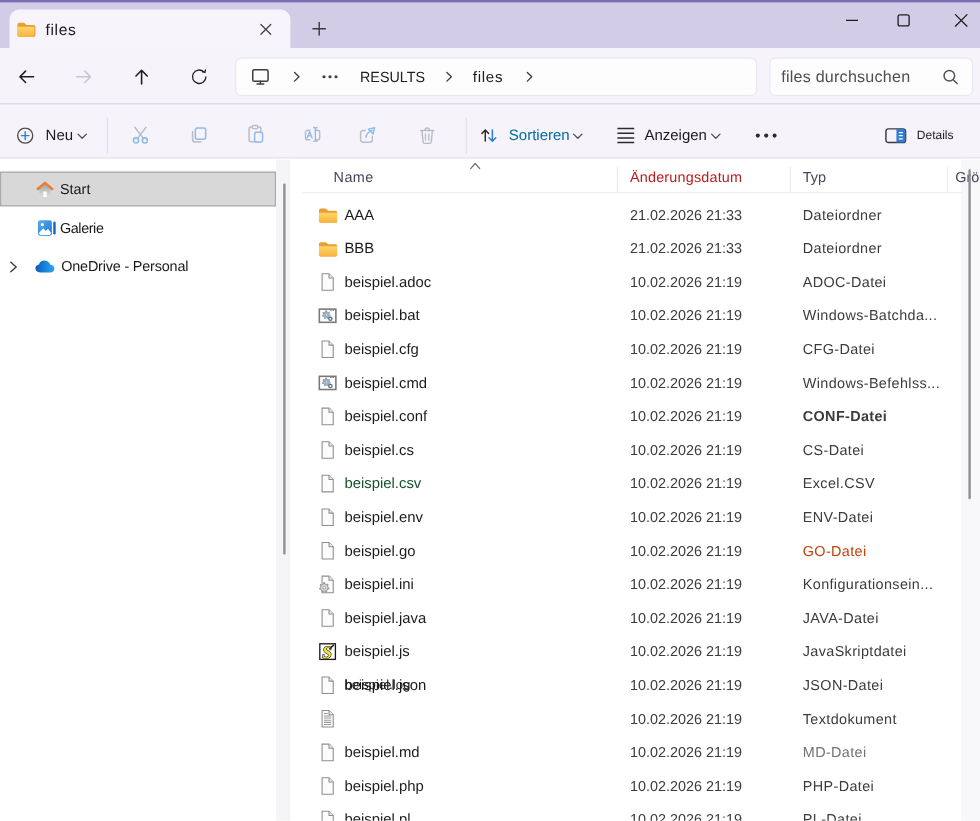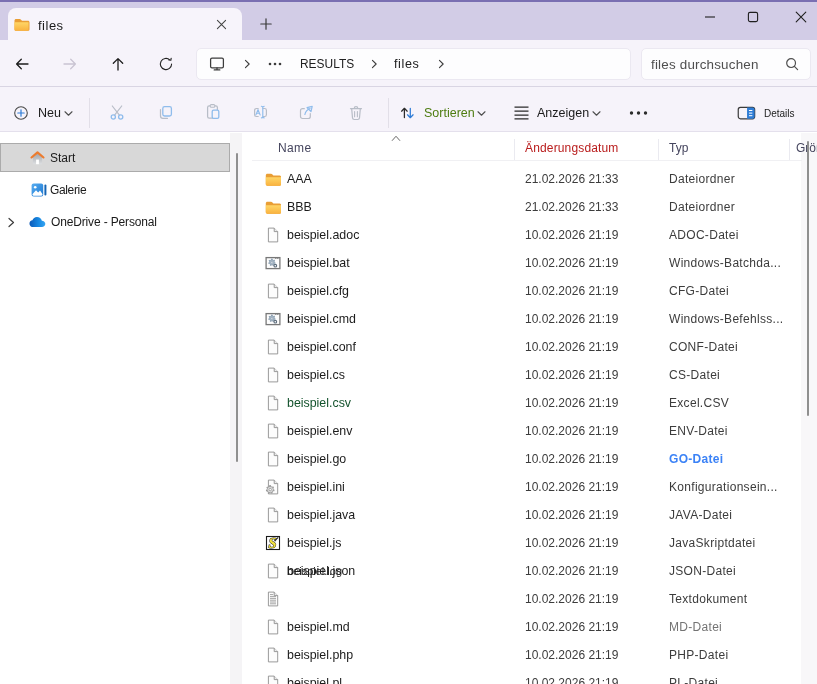--- a/index.html
+++ b/index.html
@@ -115,21 +115,21 @@
     <path d="M3.5 4.7 H14.5" stroke="#b8bdc7" stroke-width="1.2" stroke-linecap="round"></path>
 <path d="M7.2 4.4 c0-1 .7-1.7 1.8-1.7 s1.8.7 1.8 1.7" fill="none" stroke="#b8bdc7" stroke-width="1.2"></path>
 <path d="M4.7 4.9 l.8 9 c.1.9.8 1.6 1.7 1.6 h3.6 c.9 0 1.6-.7 1.7-1.6 l.8-9" fill="none" stroke="#b8bdc7" stroke-width="1.2"></path>
 <path d="M7.6 7.6 v5.2 M10.4 7.6 v5.2" stroke="#b8bdc7" stroke-width="1.1" stroke-linecap="round"></path>
   </svg>
 <div class="abs" style="left:388px;top:98px;width:1px;height:30px;background:#e2dfe8"></div>
 <svg class="abs" style="left:399px;top:105px" width="17" height="16" viewBox="0 0 17 16">
     <path d="M5.4 12.6 V3.4 M2.6 6.2 L5.4 3.3 L8.2 6.2" fill="none" stroke="#2b2b2b" stroke-width="1.25" stroke-linecap="round" stroke-linejoin="round"></path>
 <path d="M11.3 3.4 v9.2 M8.5 9.8 L11.3 12.7 L14.1 9.8" fill="none" stroke="#2e7cd6" stroke-width="1.25" stroke-linecap="round" stroke-linejoin="round"></path>
   </svg>
-<div class="txt" style="left:424px;top:113px;transform:translateY(-50%);transform-origin:left center;font-size:12.5px;color:#4d7c0f;font-weight:400;letter-spacing:0px">Sortieren</div>
+<div class="txt" style="left:424px;top:113px;transform:translateY(-50%);transform-origin:left center;font-size:12.5px;color:#0369a1;font-weight:400;letter-spacing:0px">Sortieren</div>
 <svg class="abs" style="left:477px;top:110px" width="9" height="7" viewBox="0 0 9 6.5">
     <path d="M1 1.5 L4.5 5 L8 1.5" stroke="#4f4f4f" stroke-width="1.1" fill="none" stroke-linecap="round" stroke-linejoin="round"></path>
   </svg>
 <svg class="abs" style="left:513px;top:105px" width="17" height="16" viewBox="0 0 17 16">
     <path d="M1.5 3.2 H15.5 M1.5 7.2 H15.5 M1.5 11.2 H15.5 M1.5 15 H15.5" transform="translate(0,-1.2)" stroke="#2b2b2b" stroke-width="1.25"></path>
   </svg>
 <div class="txt" style="left:537px;top:113px;transform:translateY(-50%);transform-origin:left center;font-size:12.5px;color:#1b1b1b;font-weight:400;letter-spacing:0px">Anzeigen</div>
 <svg class="abs" style="left:592px;top:110px" width="9" height="7" viewBox="0 0 9 6.5">
     <path d="M1 1.5 L4.5 5 L8 1.5" stroke="#4f4f4f" stroke-width="1.1" fill="none" stroke-linecap="round" stroke-linejoin="round"></path>
   </svg>
@@ -282,21 +282,21 @@
   </svg>
 <div class="txt" style="left:287px;top:319px;transform:translateY(-50%);transform-origin:left center;font-size:12.4px;color:#1c1c1c;font-weight:400;letter-spacing:0px">beispiel.cmd</div>
 <div class="txt" style="left:525px;top:319px;transform:translateY(-50%);transform-origin:left center;font-size:12px;color:#3c3c3c;font-weight:400;letter-spacing:0px">10.02.2026 21:19</div>
 <div class="txt" style="left:669px;top:319px;transform:translateY(-50%);transform-origin:left center;font-size:12px;color:#3c3c3c;font-weight:400;letter-spacing:0.3px">Windows-Befehlss...</div>
 <svg class="abs" style="left:265px;top:339px" width="16" height="16" viewBox="0 0 16 16">
     <path d="M3.4 1.1 H9.2 L12.7 4.6 V14.9 H3.4 Z" fill="#fcfcfc" stroke="#8e8e8e" stroke-width="0.9"></path>
     <path d="M9.2 1.1 V4.6 H12.7" fill="#ececec" stroke="#8e8e8e" stroke-width="0.9"></path>
   </svg>
 <div class="txt" style="left:287px;top:347px;transform:translateY(-50%);transform-origin:left center;font-size:12.4px;color:#1c1c1c;font-weight:400;letter-spacing:0px">beispiel.conf</div>
 <div class="txt" style="left:525px;top:347px;transform:translateY(-50%);transform-origin:left center;font-size:12px;color:#3c3c3c;font-weight:400;letter-spacing:0px">10.02.2026 21:19</div>
-<div class="txt" style="left:669px;top:347px;transform:translateY(-50%);transform-origin:left center;font-size:12px;color:#3c3c3c;font-weight:400;letter-spacing:0.3px">CONF-Datei</div>
+<div class="txt" style="left:669px;top:347px;transform:translateY(-50%);transform-origin:left center;font-size:12px;color:#3c3c3c;font-weight:700;letter-spacing:0.3px">CONF-Datei</div>
 <svg class="abs" style="left:265px;top:367px" width="16" height="16" viewBox="0 0 16 16">
     <path d="M3.4 1.1 H9.2 L12.7 4.6 V14.9 H3.4 Z" fill="#fcfcfc" stroke="#8e8e8e" stroke-width="0.9"></path>
     <path d="M9.2 1.1 V4.6 H12.7" fill="#ececec" stroke="#8e8e8e" stroke-width="0.9"></path>
   </svg>
 <div class="txt" style="left:287px;top:375px;transform:translateY(-50%);transform-origin:left center;font-size:12.4px;color:#1c1c1c;font-weight:400;letter-spacing:0px">beispiel.cs</div>
 <div class="txt" style="left:525px;top:375px;transform:translateY(-50%);transform-origin:left center;font-size:12px;color:#3c3c3c;font-weight:400;letter-spacing:0px">10.02.2026 21:19</div>
 <div class="txt" style="left:669px;top:375px;transform:translateY(-50%);transform-origin:left center;font-size:12px;color:#3c3c3c;font-weight:400;letter-spacing:0.3px">CS-Datei</div>
 <svg class="abs" style="left:265px;top:395px" width="16" height="16" viewBox="0 0 16 16">
     <path d="M3.4 1.1 H9.2 L12.7 4.6 V14.9 H3.4 Z" fill="#fcfcfc" stroke="#8e8e8e" stroke-width="0.9"></path>
     <path d="M9.2 1.1 V4.6 H12.7" fill="#ececec" stroke="#8e8e8e" stroke-width="0.9"></path>
@@ -310,21 +310,21 @@
   </svg>
 <div class="txt" style="left:287px;top:431px;transform:translateY(-50%);transform-origin:left center;font-size:12.4px;color:#1c1c1c;font-weight:400;letter-spacing:0px">beispiel.env</div>
 <div class="txt" style="left:525px;top:431px;transform:translateY(-50%);transform-origin:left center;font-size:12px;color:#3c3c3c;font-weight:400;letter-spacing:0px">10.02.2026 21:19</div>
 <div class="txt" style="left:669px;top:431px;transform:translateY(-50%);transform-origin:left center;font-size:12px;color:#3c3c3c;font-weight:400;letter-spacing:0.3px">ENV-Datei</div>
 <svg class="abs" style="left:265px;top:451px" width="16" height="16" viewBox="0 0 16 16">
     <path d="M3.4 1.1 H9.2 L12.7 4.6 V14.9 H3.4 Z" fill="#fcfcfc" stroke="#8e8e8e" stroke-width="0.9"></path>
     <path d="M9.2 1.1 V4.6 H12.7" fill="#ececec" stroke="#8e8e8e" stroke-width="0.9"></path>
   </svg>
 <div class="txt" style="left:287px;top:459px;transform:translateY(-50%);transform-origin:left center;font-size:12.4px;color:#1c1c1c;font-weight:400;letter-spacing:0px">beispiel.go</div>
 <div class="txt" style="left:525px;top:459px;transform:translateY(-50%);transform-origin:left center;font-size:12px;color:#3c3c3c;font-weight:400;letter-spacing:0px">10.02.2026 21:19</div>
-<div class="txt" style="left:669px;top:459px;transform:translateY(-50%);transform-origin:left center;font-size:12px;color:#3b82f6;font-weight:700;letter-spacing:0.3px">GO-Datei</div>
+<div class="txt" style="left:669px;top:459px;transform:translateY(-50%);transform-origin:left center;font-size:12px;color:#c2410c;font-weight:400;letter-spacing:0.3px">GO-Datei</div>
 <svg class="abs" style="left:265px;top:479px" width="16" height="16" viewBox="0 0 16 16">
     <path d="M3.4 1.1 H9.2 L12.7 4.6 V14.9 H3.4 Z" fill="#fcfcfc" stroke="#8e8e8e" stroke-width="0.9"></path>
     <path d="M9.2 1.1 V4.6 H12.7" fill="#ececec" stroke="#8e8e8e" stroke-width="0.9"></path>
     <g stroke="#969696" fill="#dcdcdc" stroke-width="0.8">
       <rect x="4.5" y="6.299999999999999" width="1.4" height="1.6" transform="rotate(0 5.2 10.6)" stroke="none" fill="#969696"></rect>
       <rect x="4.5" y="6.299999999999999" width="1.4" height="1.6" transform="rotate(51 5.2 10.6)" stroke="none" fill="#969696"></rect>
       <rect x="4.5" y="6.299999999999999" width="1.4" height="1.6" transform="rotate(102 5.2 10.6)" stroke="none" fill="#969696"></rect>
       <rect x="4.5" y="6.299999999999999" width="1.4" height="1.6" transform="rotate(153 5.2 10.6)" stroke="none" fill="#969696"></rect>
       <rect x="4.5" y="6.299999999999999" width="1.4" height="1.6" transform="rotate(204 5.2 10.6)" stroke="none" fill="#969696"></rect>
       <rect x="4.5" y="6.299999999999999" width="1.4" height="1.6" transform="rotate(255 5.2 10.6)" stroke="none" fill="#969696"></rect>

